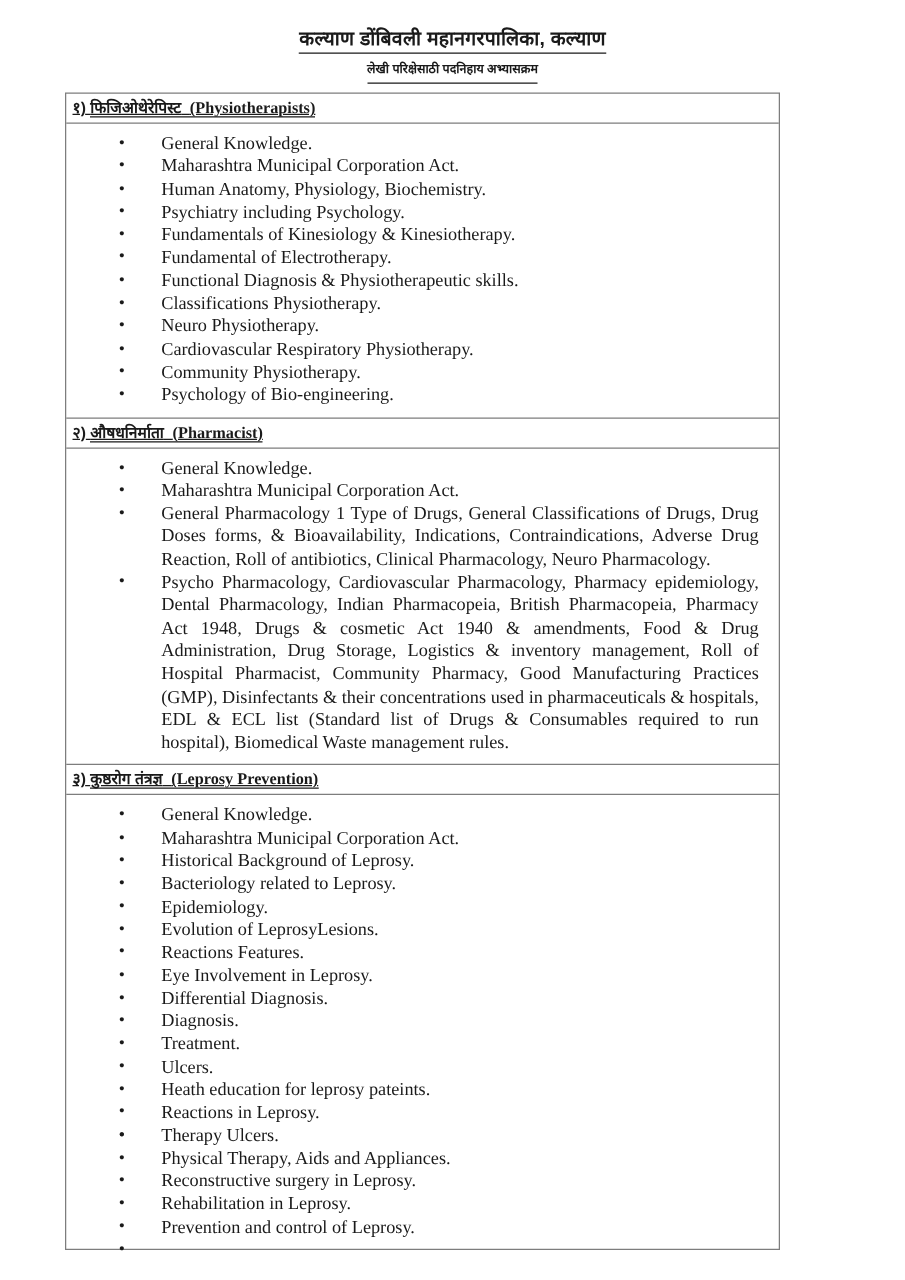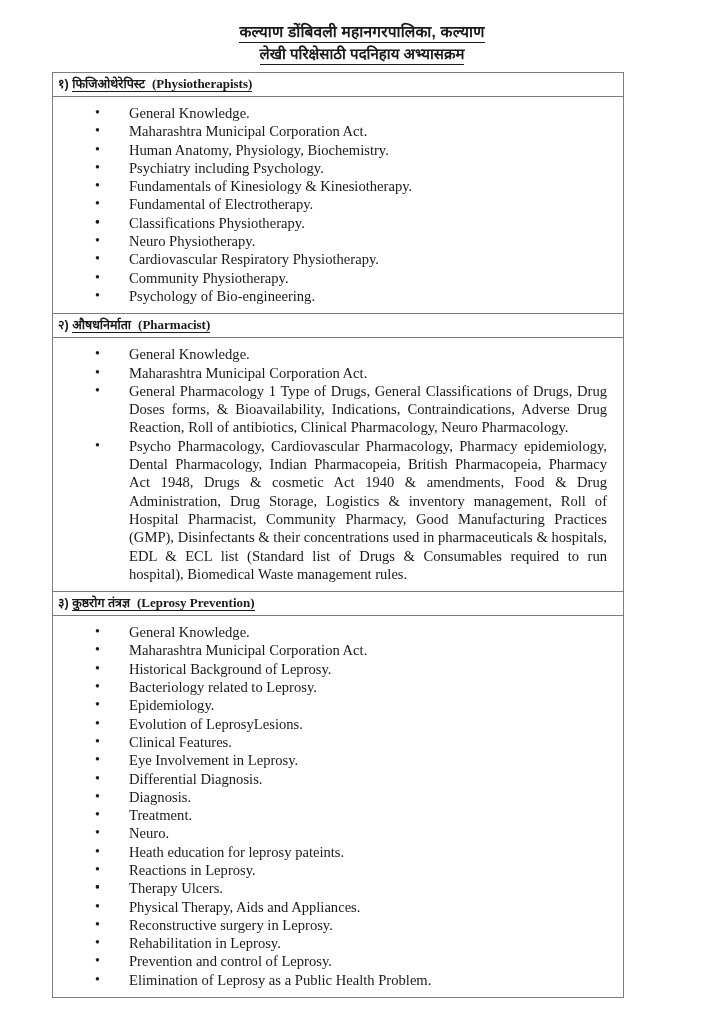--- a/index.html
+++ b/index.html
@@ -40,21 +40,21 @@
     white-space: nowrap;
   }
   .title-line2-wrap {
     text-align: center;
     margin-top: 2px;
   }
   .title-line2 {
     display: inline-block;
     font-family: "Liberation Sans", "DejaVu Sans", sans-serif;
     font-weight: bold;
-    font-size: 15px;
+    font-size: 10px;
     line-height: 18px;
     border-bottom: 1.4px solid #1a1a1a;
     padding-bottom: 1px;
     white-space: nowrap;
   }
 
   
   .syllabus-table {
     margin-top: 7px;
     width: 572px;
@@ -67,20 +67,21 @@
   }
   .section-header-row + .section-body {
     border-top: none;
   }
   .section-header {
     font-family: "Liberation Sans", "DejaVu Sans", sans-serif;
     font-size: 12.5px;
     line-height: 16px;
     font-weight: bold;
     white-space: nowrap;
+    text-decoration: underline;
   }
   .section-header .num {
     font-family: "Liberation Sans", "DejaVu Sans", sans-serif;
     font-weight: bold;
   }
   .section-header .label {
     border-bottom: 1.1px solid #1a1a1a;
     padding-bottom: 0px;
   }
   .section-header .en {
@@ -139,21 +140,21 @@
         <div class="section-header"><span class="num">१)</span> <span class="label"><span>फिजिओथेरेपिस्ट</span><span>&nbsp;&nbsp;</span><span class="en">(Physiotherapists)</span></span></div>
       </div>
       <div class="section-body">
         <ul class="topics">
           <li><span class="bullet">•</span><span>General Knowledge.</span></li>
           <li><span class="bullet">•</span><span>Maharashtra Municipal Corporation Act.</span></li>
           <li><span class="bullet">•</span><span>Human Anatomy, Physiology, Biochemistry.</span></li>
           <li><span class="bullet">•</span><span>Psychiatry including Psychology.</span></li>
           <li><span class="bullet">•</span><span>Fundamentals of Kinesiology &amp; Kinesiotherapy.</span></li>
           <li><span class="bullet">•</span><span>Fundamental of Electrotherapy.</span></li>
-          <li><span class="bullet">•</span></li>
+          <li><span class="bullet">•</span><span>Functional Diagnosis &amp;  Physiotherapeutic skills.</span></li>
           <li><span class="bullet">•</span><span>Classifications Physiotherapy.</span></li>
           <li><span class="bullet">•</span><span>Neuro Physiotherapy.</span></li>
           <li><span class="bullet">•</span><span>Cardiovascular Respiratory Physiotherapy.</span></li>
           <li><span class="bullet">•</span><span>Community Physiotherapy.</span></li>
           <li><span class="bullet">•</span><span>Psychology of Bio-engineering.</span></li>
         </ul>
       </div>
       <div class="section-header-row">
         <div class="section-header"><span class="num">२)</span> <span class="label"><span>औषधनिर्माता</span><span>&nbsp;&nbsp;</span><span class="en">(Pharmacist)</span></span></div>
       </div>
@@ -169,32 +170,32 @@
         <div class="section-header"><span class="num">३)</span> <span class="label"><span>कुष्ठरोग तंत्रज्ञ</span><span>&nbsp;&nbsp;</span><span class="en">(Leprosy  Prevention)</span></span></div>
       </div>
       <div class="section-body last">
         <ul class="topics">
           <li><span class="bullet">•</span><span>General Knowledge.</span></li>
           <li><span class="bullet">•</span><span>Maharashtra Municipal Corporation Act.</span></li>
           <li><span class="bullet">•</span><span>Historical Background of Leprosy.</span></li>
           <li><span class="bullet">•</span><span>Bacteriology related to Leprosy.</span></li>
           <li><span class="bullet">•</span><span>Epidemiology.</span></li>
           <li><span class="bullet">•</span><span>Evolution of LeprosyLesions.</span></li>
-          <li><span class="bullet">•</span><span>Clinical Features.</span></li>
+          <li><span class="bullet">•</span><span>Reactions Features.</span></li>
           <li><span class="bullet">•</span><span>Eye Involvement in Leprosy.</span></li>
           <li><span class="bullet">•</span><span>Differential Diagnosis.</span></li>
           <li><span class="bullet">•</span><span>Diagnosis.</span></li>
           <li><span class="bullet">•</span><span>Treatment.</span></li>
-          <li><span class="bullet">•</span><span>Neuro.</span></li>
+          <li><span class="bullet">•</span><span>Ulcers.</span></li>
           <li><span class="bullet">•</span><span>Heath education for leprosy pateints.</span></li>
           <li><span class="bullet">•</span><span>Reactions in Leprosy.</span></li>
           <li><span class="bullet">•</span></li>
           <li><span class="bullet">•</span><span>Therapy Ulcers.</span></li>
           <li><span class="bullet">•</span><span>Physical Therapy, Aids and Appliances.</span></li>
           <li><span class="bullet">•</span><span>Reconstructive surgery in Leprosy.</span></li>
           <li><span class="bullet">•</span><span>Rehabilitation in Leprosy.</span></li>
           <li><span class="bullet">•</span><span>Prevention and control of Leprosy.</span></li>
-          <li><span class="bullet">•</span><span>Elimination of Leprosy as a Public Health Problem.</span></li>
+          <li><span class="bullet">•</span></li>
         </ul>
       </div>
     </div>
 
 </div>
 
 </body></html>

